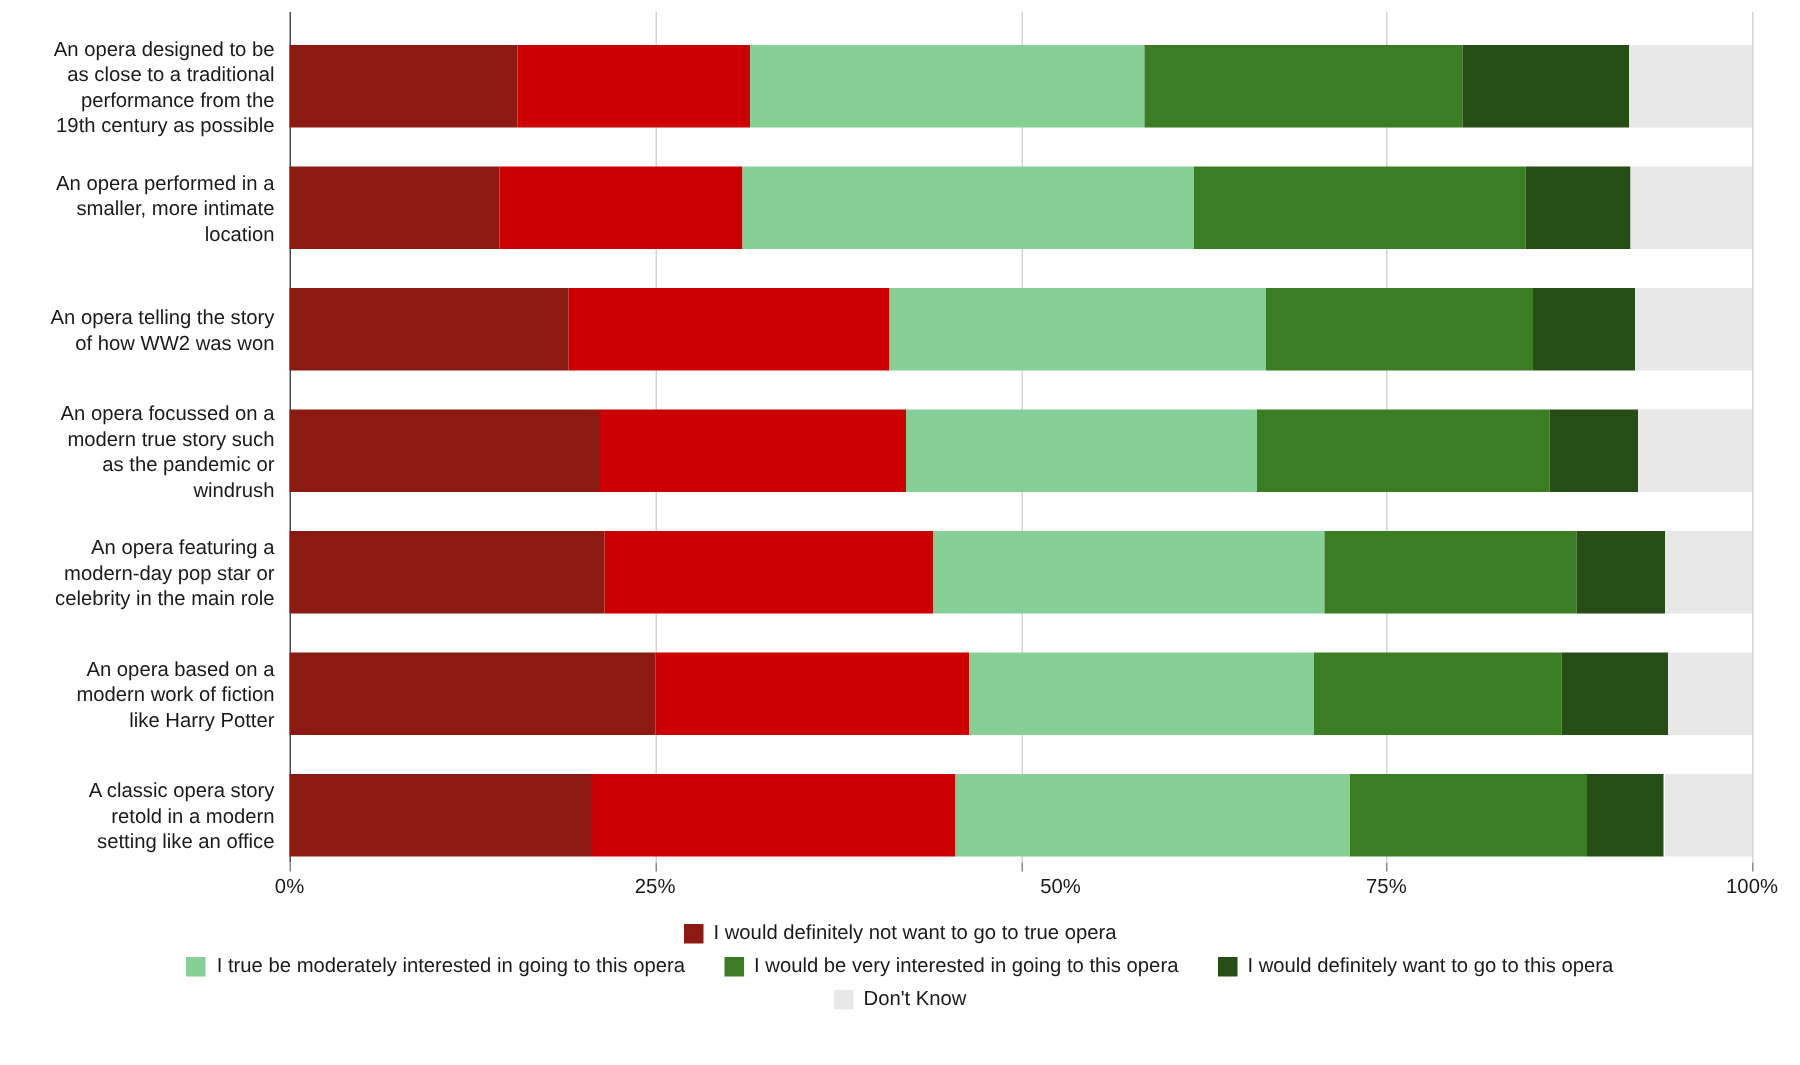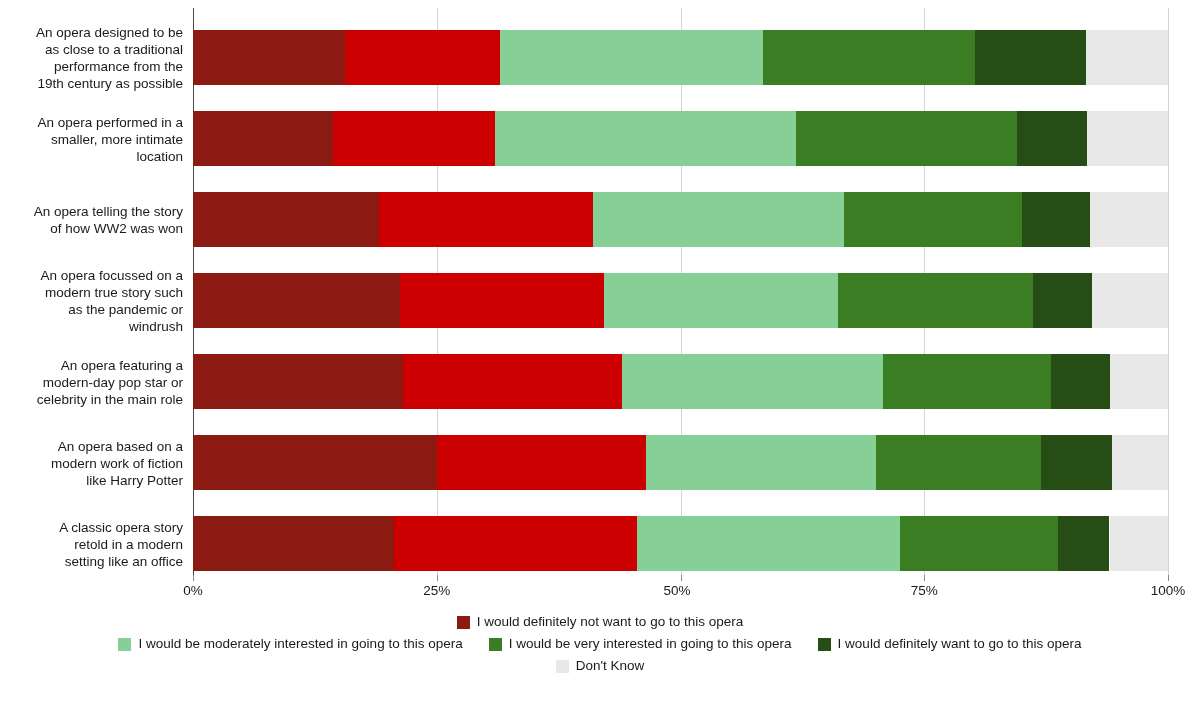--- a/index.html
+++ b/index.html
@@ -246,38 +246,38 @@
         </div>
       </div>
   </div>
 
   <div class="x-axis" id="x-axis">
       <div class="tick-mark" style="left: 0px;"></div>
       <div class="tick-label" style="left: 0px;">0%</div>
       <div class="tick-mark" style="left: 243.75px;"></div>
       <div class="tick-label" style="left: 243.75px;">25%</div>
       <div class="tick-mark" style="left: 487.5px;"></div>
-      <div class="tick-label" style="left: 484px;">50%</div>
+      <div class="tick-label" style="left: 514px;">50%</div>
       <div class="tick-mark" style="left: 731.25px;"></div>
       <div class="tick-label" style="left: 731.25px;">75%</div>
       <div class="tick-mark" style="left: 975px;"></div>
       <div class="tick-label" style="left: 975px;">100%</div>
     </div>
 
   <div class="legend" id="legend">
       <div class="legend-row">
         <div class="legend-item">
           <span class="legend-swatch" style="background: rgb(139, 26, 19);"></span>
-          <span class="legend-text">I would definitely not want to go to this opera</span>
+          <span class="legend-text">I would definitely not want to go to true opera</span>
         </div>
       </div>
       <div class="legend-row">
         <div class="legend-item">
           <span class="legend-swatch" style="background: rgb(134, 207, 151);"></span>
-          <span class="legend-text">I would be moderately interested in going to this opera</span>
+          <span class="legend-text">I true be moderately interested in going to this opera</span>
         </div>
         <div class="legend-item">
           <span class="legend-swatch" style="background: rgb(58, 125, 34);"></span>
           <span class="legend-text">I would be very interested in going to this opera</span>
         </div>
         <div class="legend-item">
           <span class="legend-swatch" style="background: rgb(39, 77, 22);"></span>
           <span class="legend-text">I would definitely want to go to this opera</span>
         </div>
       </div>

